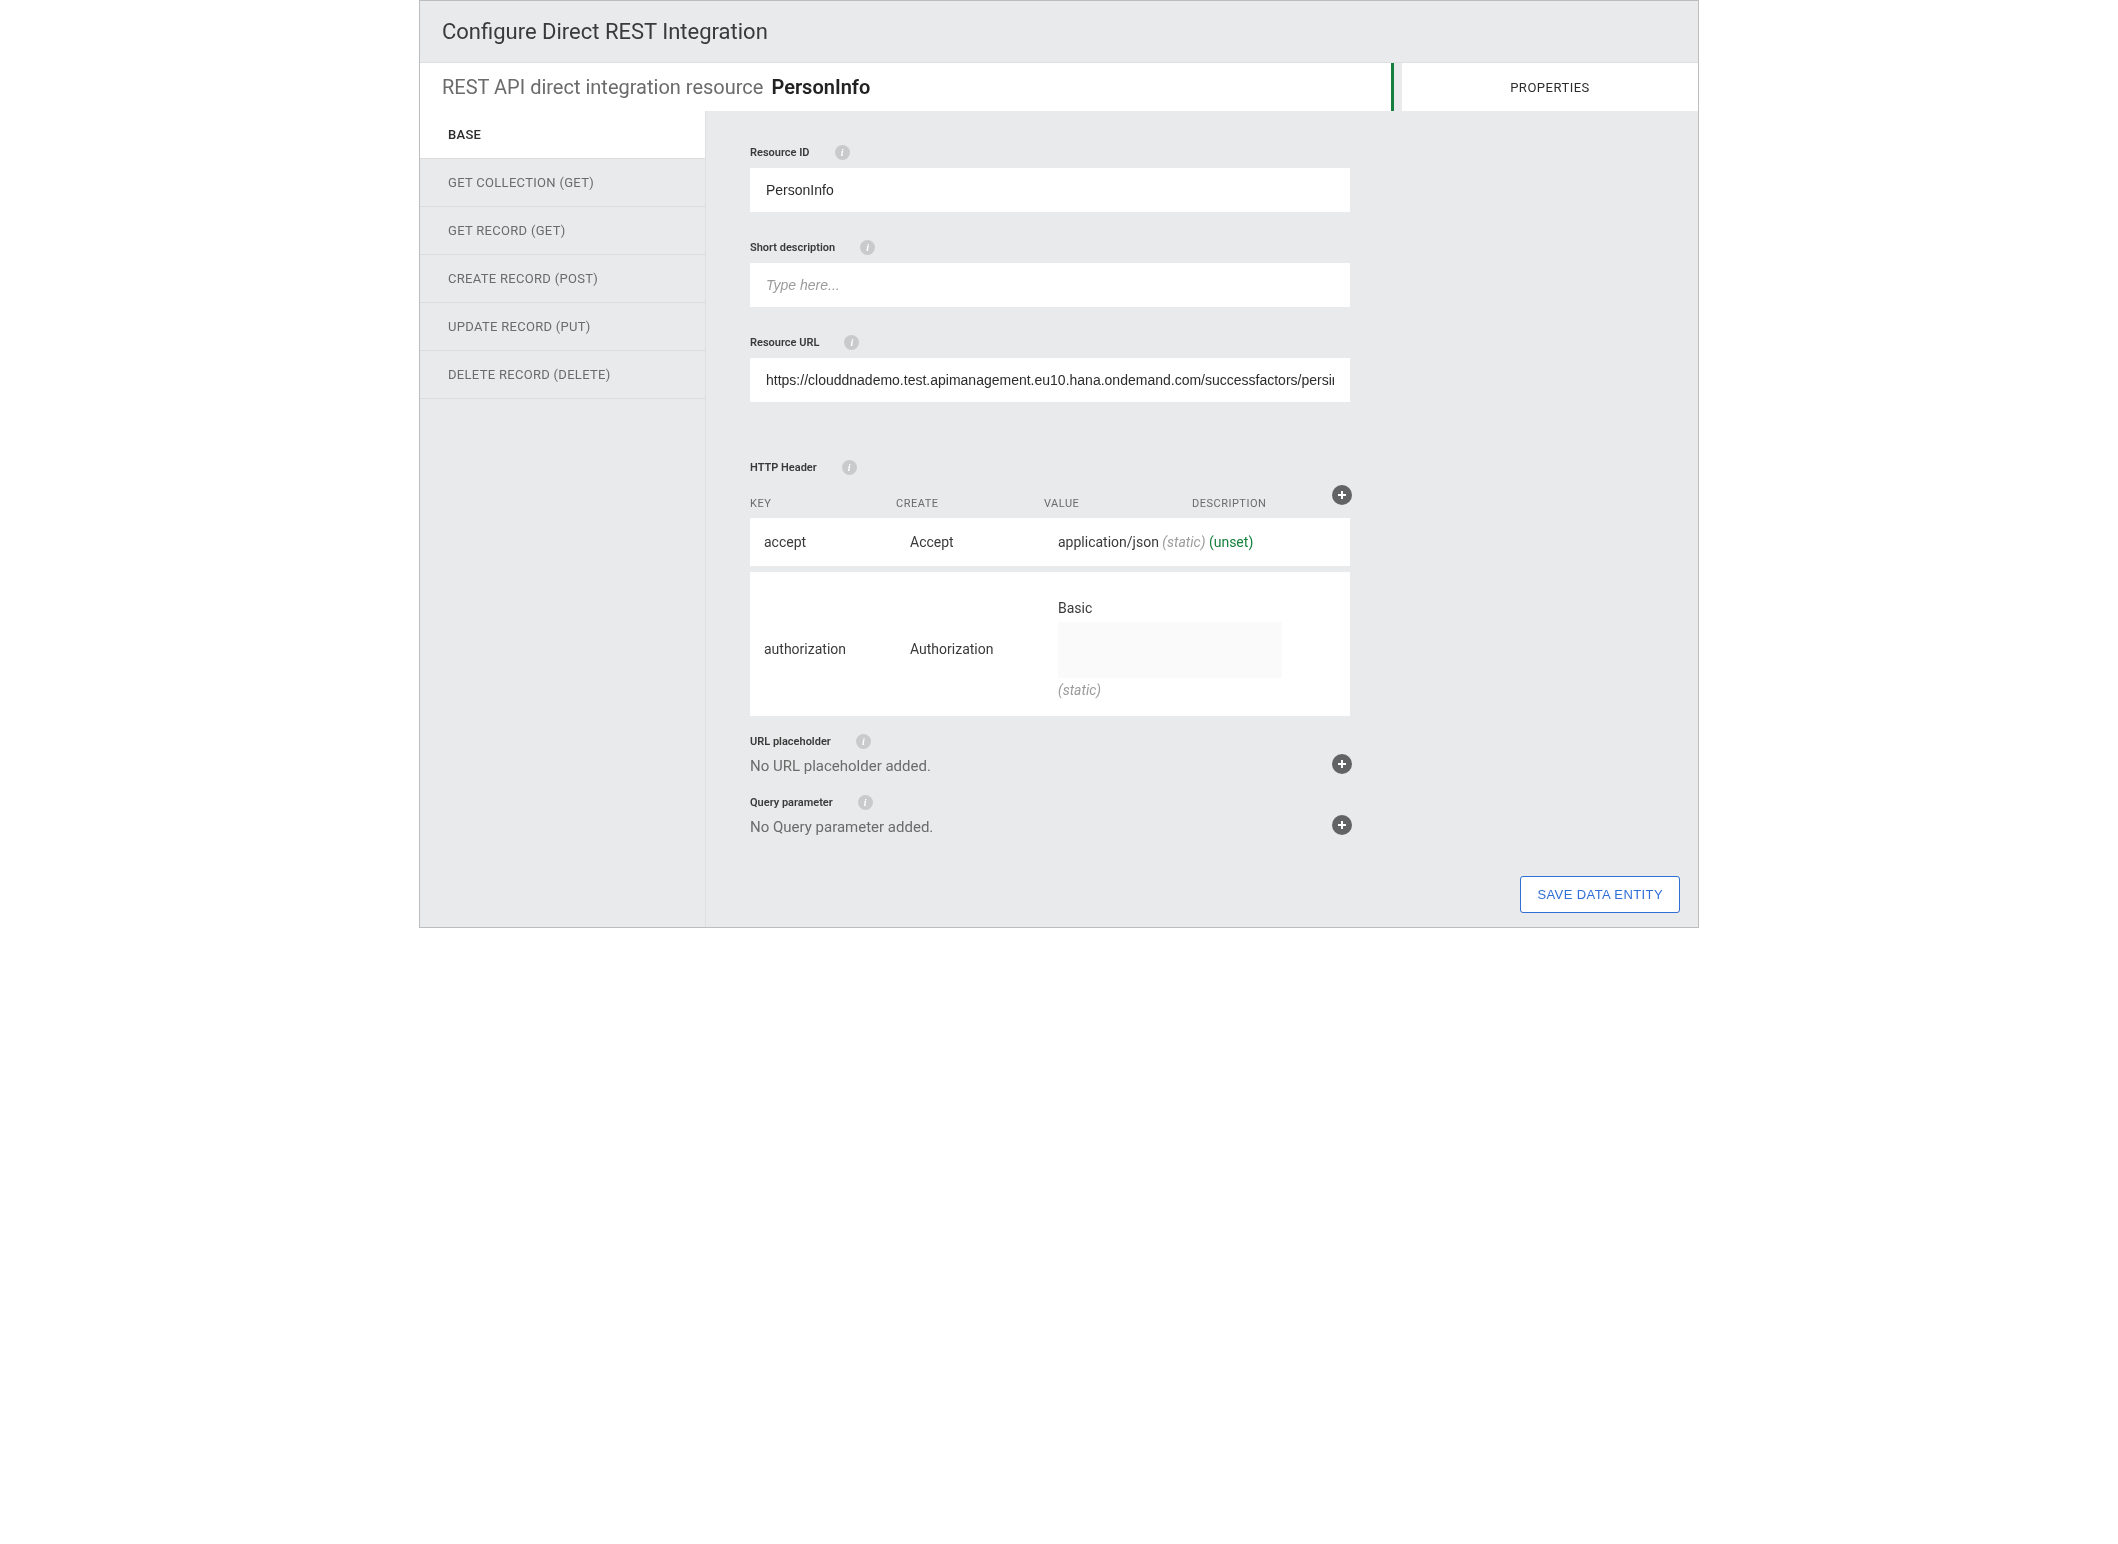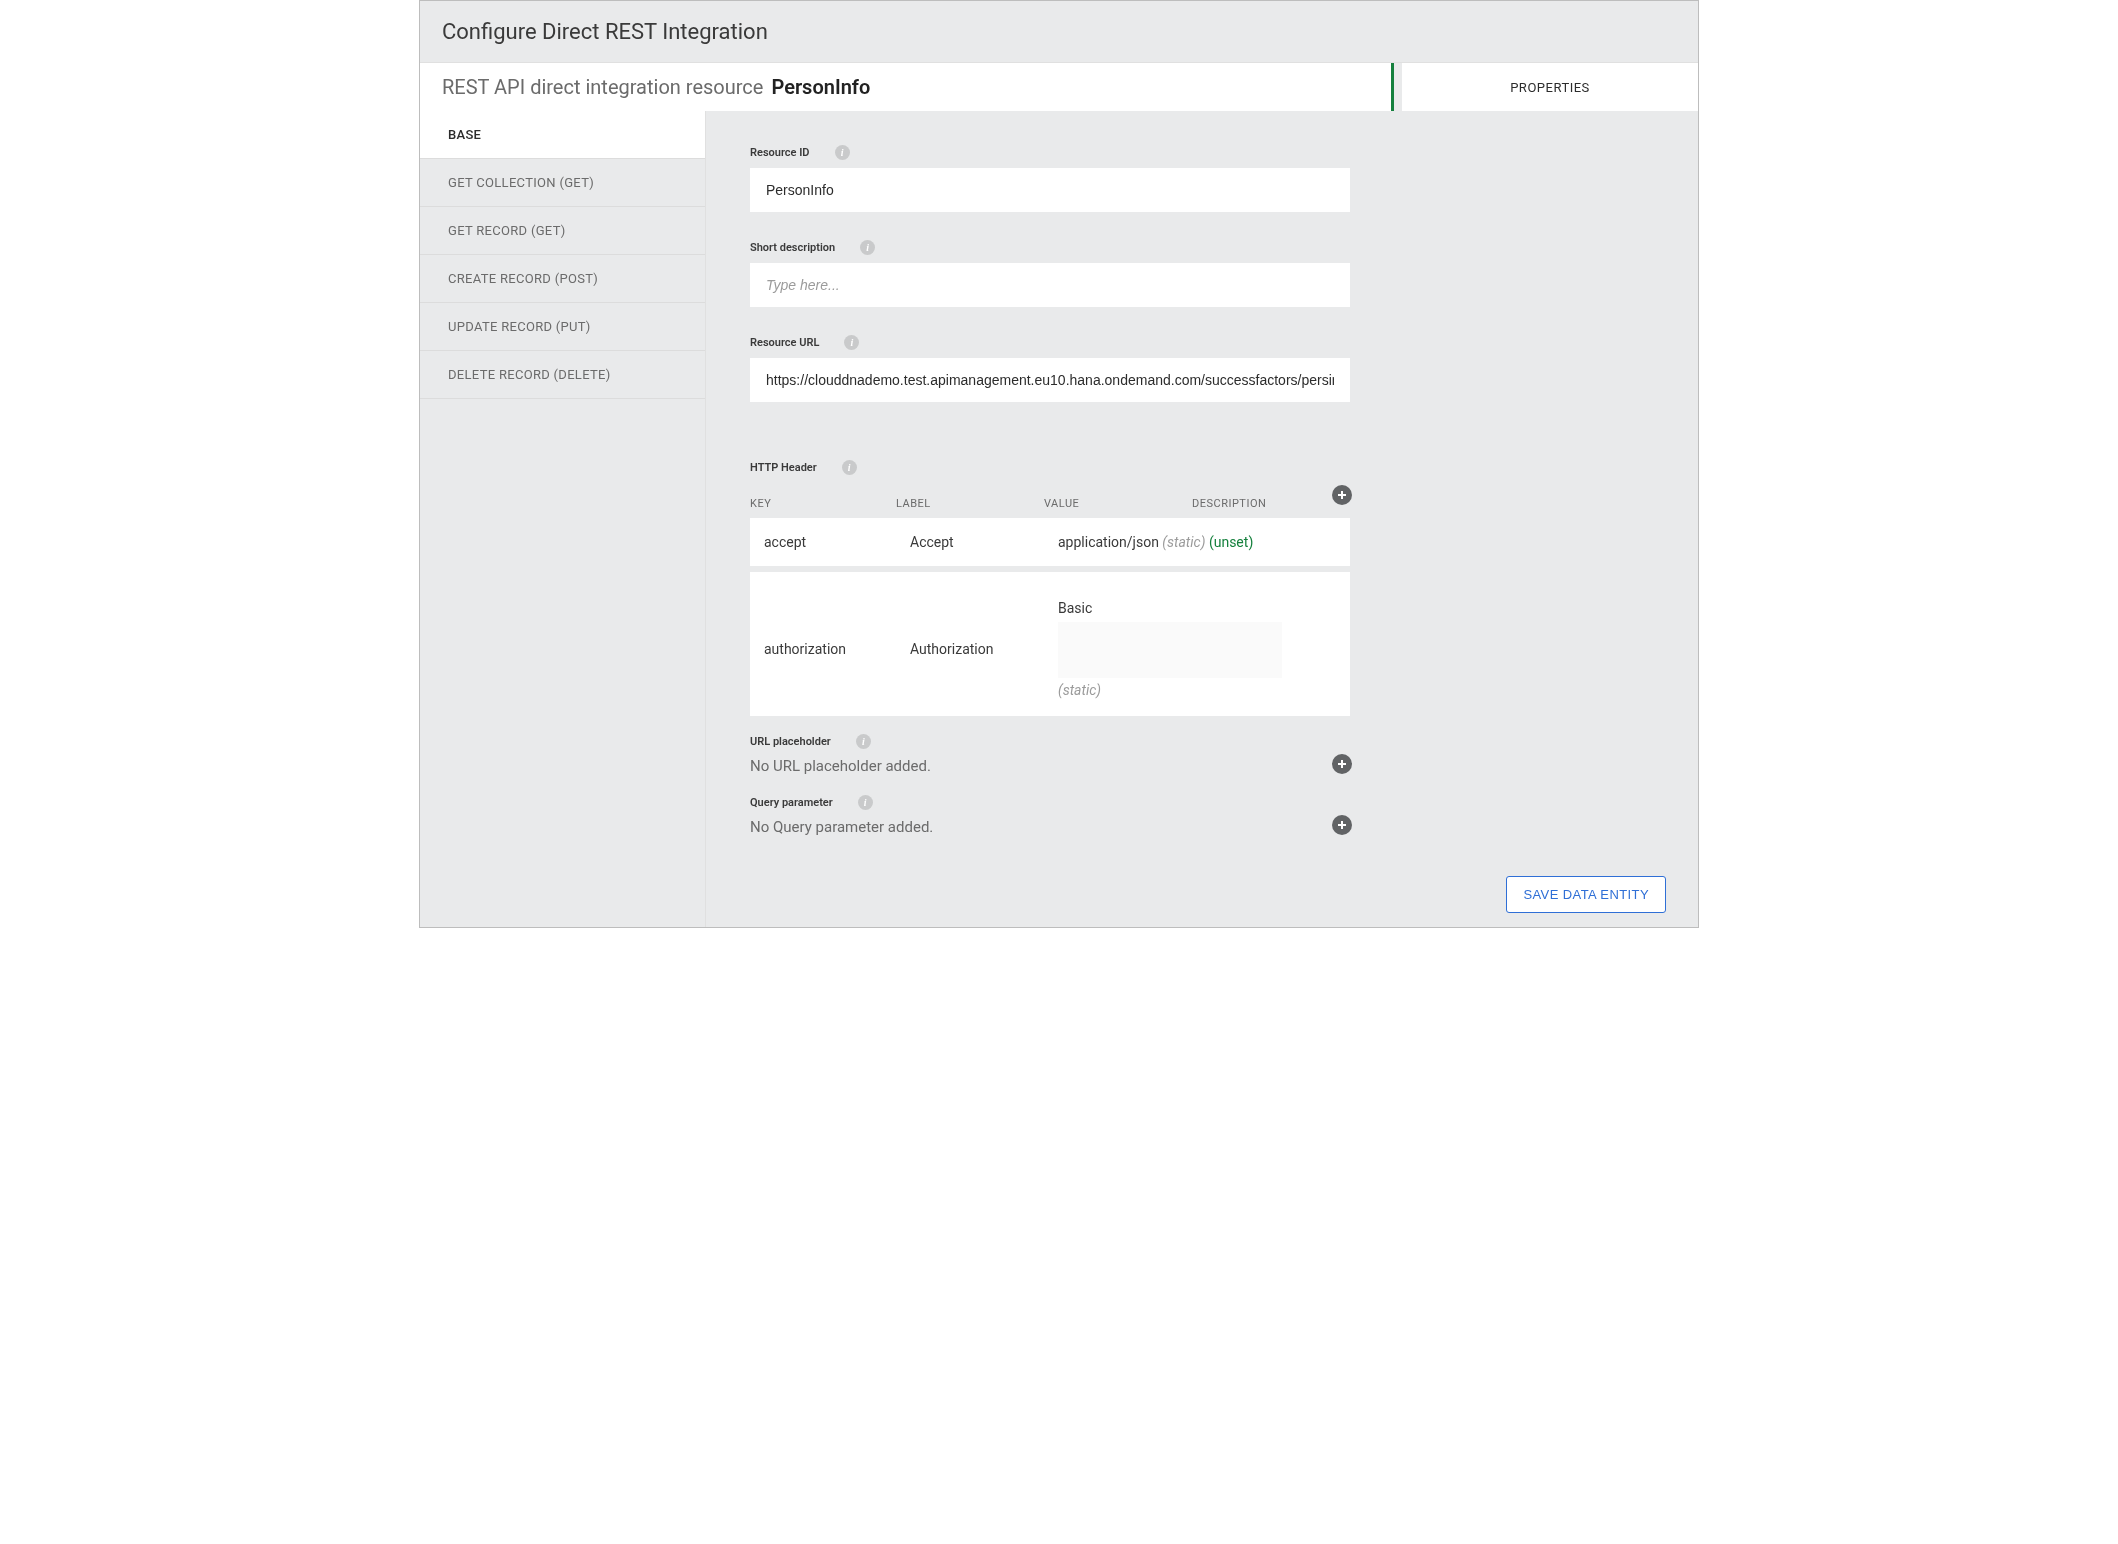--- a/index.html
+++ b/index.html
@@ -181,21 +181,21 @@
     margin-top: 18px;
   }
   .subsection .add-btn { top: 20px; right: -2px; }
   .right-panel {
     width: 304px;
     background: #e9eaeb;
   }
   .footer {
     position: absolute;
     bottom: 14px;
-    right: 32px;
+    right: 18px;
     margin-left: 32px;
   }
   .save-btn {
     border: 1px solid #2f6fd6;
     background: #fff;
     color: #2f6fd6;
     font-size: 13px;
     letter-spacing: 0.4px;
     padding: 10px 16px;
     border-radius: 3px;
@@ -252,21 +252,21 @@
 
         <div class="section-spacer"></div>
 
         <div class="field-label" style="margin-bottom:16px">
           <span>HTTP Header</span>
           <span class="info-icon"></span>
         </div>
 
         <div class="table-head">
           <div class="col-key">KEY</div>
-          <div class="col-label">LABEL</div>
+          <div class="col-label">CREATE</div>
           <div class="col-value">VALUE</div>
           <div class="col-desc">DESCRIPTION</div>
           <div class="add-btn">
             <svg viewBox="0 0 10 10">
                 <line x1="5" y1="1" x2="5" y2="9"></line>
                 <line x1="1" y1="5" x2="9" y2="5"></line>
               </svg>
           </div>
         </div>
 

